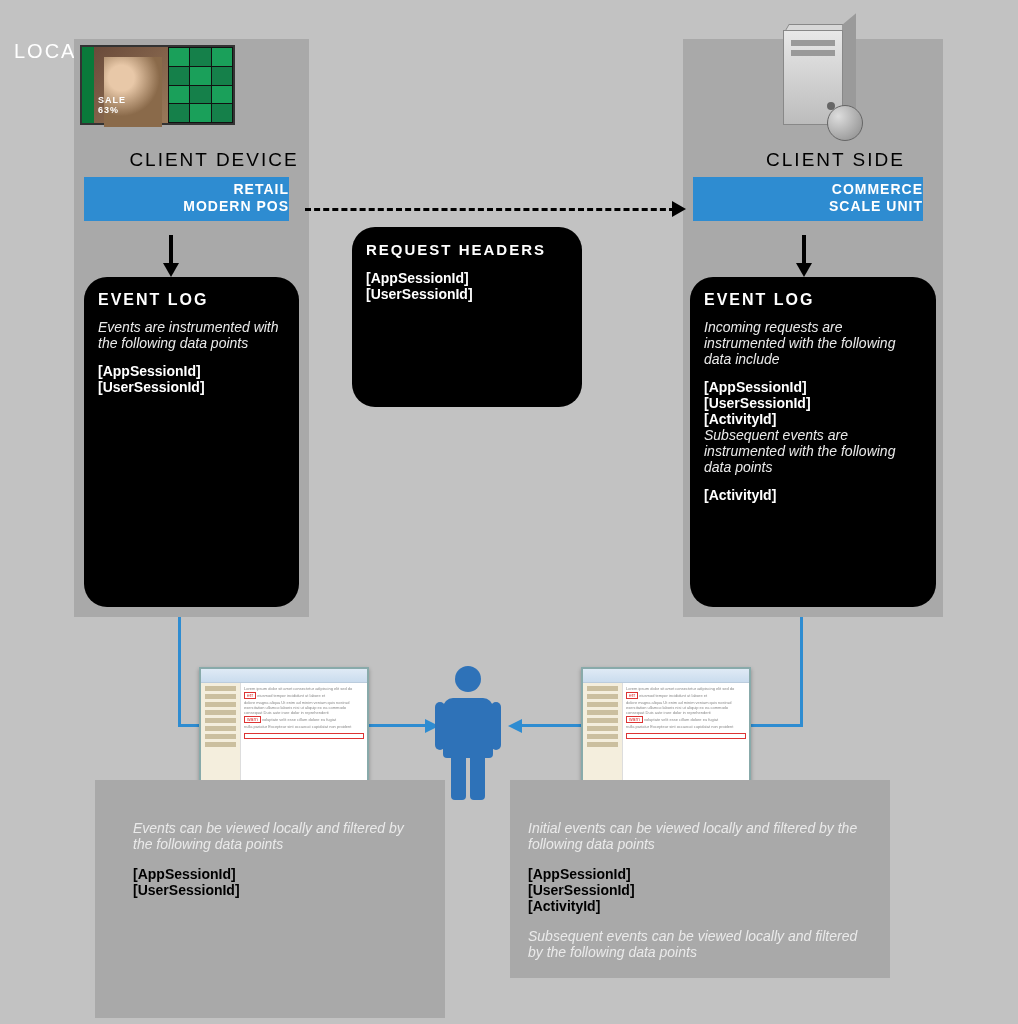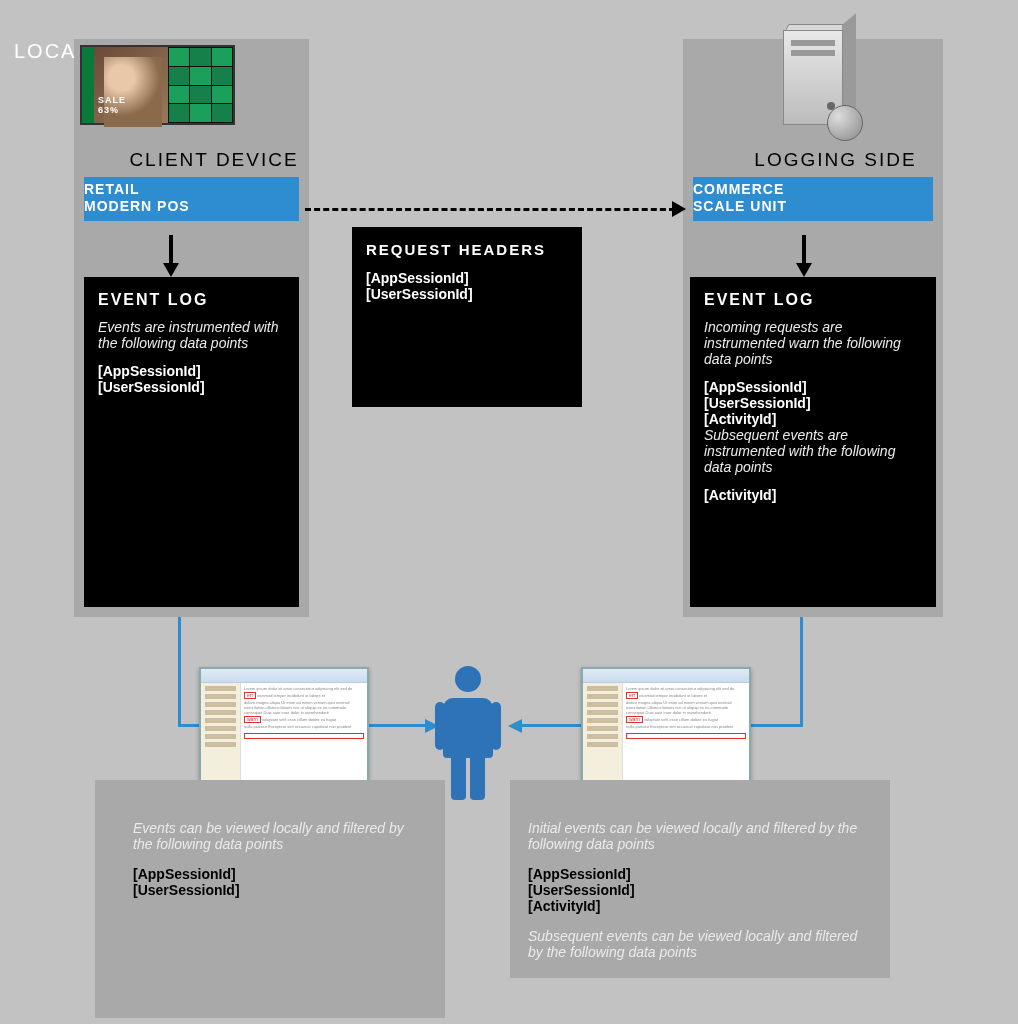--- a/index.html
+++ b/index.html
@@ -30,32 +30,33 @@
     letter-spacing: 2px;
     color: #000;
     font-weight: 400;
     margin-top: 110px;
     margin-left: 45px;
   }
   .blue-band {
     background: #2e8cd1;
     color: #fff;
     font-weight: 700;
-    text-align: left;
+    text-align: right;
     font-size: 14px;
     letter-spacing: 1px;
     padding: 4px 0 6px 0;
     line-height: 1.2;
-    margin: 6px 10px 0 10px;
+    margin: 6px 20px 0 10px;
   }
   .black-box {
     background: #000;
     color: #fff;
     padding: 14px 14px 14px 14px;
     font-size: 14px;
+    border-radius: 23px;
   }
   .black-box-title {
     font-size: 16px;
     font-weight: 700;
     letter-spacing: 2px;
     margin-bottom: 10px;
   }
   .italic { font-style: italic; color: #eaeaea; }
   .bold { font-weight: 700; margin-top: 12px; }
   
@@ -183,21 +184,21 @@
 <div class="arrow-down" style="left:163px; top:263px;"></div>
 
 <div id="client-black" class="black-box">
   <div class="black-box-title">EVENT LOG</div>
   <div class="italic">Events are instrumented with the following data points</div>
   <div class="bold" style="white-space:pre-line">[AppSessionId]
 [UserSessionId]</div>
 </div>
 
 <div id="server-panel" class="panel">
-  <div class="panel-title">LOGGING SIDE</div>
+  <div class="panel-title">CLIENT SIDE</div>
   <div class="blue-band">
     <div>COMMERCE</div>
     <div>SCALE UNIT</div>
   </div>
 </div>
 
 <div id="server-icon">
   <div id="server-top"></div>
   <div id="server-side"></div>
   <div id="server-body"></div>
@@ -205,21 +206,21 @@
   <div id="server-slot2"></div>
   <div id="server-btn"></div>
   <div id="server-globe"></div>
 </div>
 
 <div class="vline-black" style="left:802px; top:235px; height:30px;"></div>
 <div class="arrow-down" style="left:796px; top:263px;"></div>
 
 <div id="server-black" class="black-box">
   <div class="black-box-title">EVENT LOG</div>
-  <div class="italic">Incoming requests are instrumented warn the following data points</div>
+  <div class="italic">Incoming requests are instrumented with the following data include</div>
   <div class="bold" style="white-space:pre-line">[AppSessionId]
 [UserSessionId]
 [ActivityId]</div>
   <div class="italic" style="margin-top:0">Subsequent events are instrumented with the following data points</div>
   <div class="bold" style="white-space:pre-line">[ActivityId]</div>
 </div>
 
 <div class="dashed-h" style="left:305px; top:208px; width:370px;"></div>
 <div class="arrow-right-head" style="left:672px; top:201px;"></div>
 

